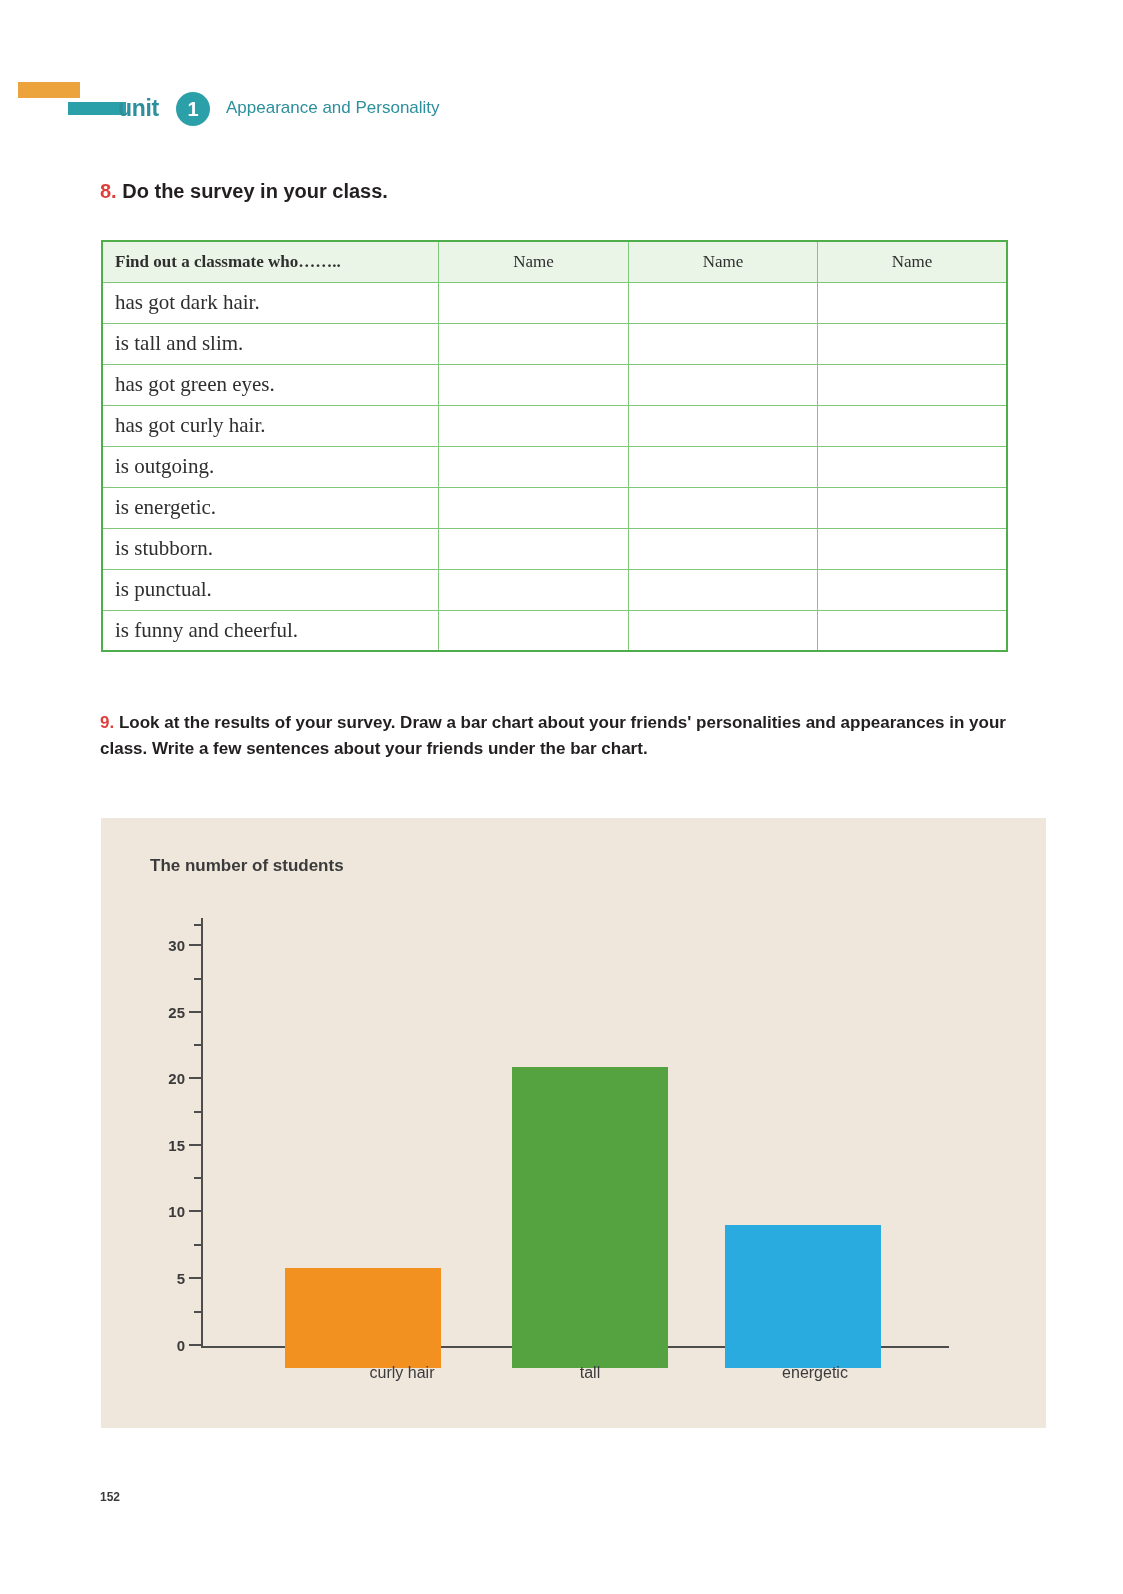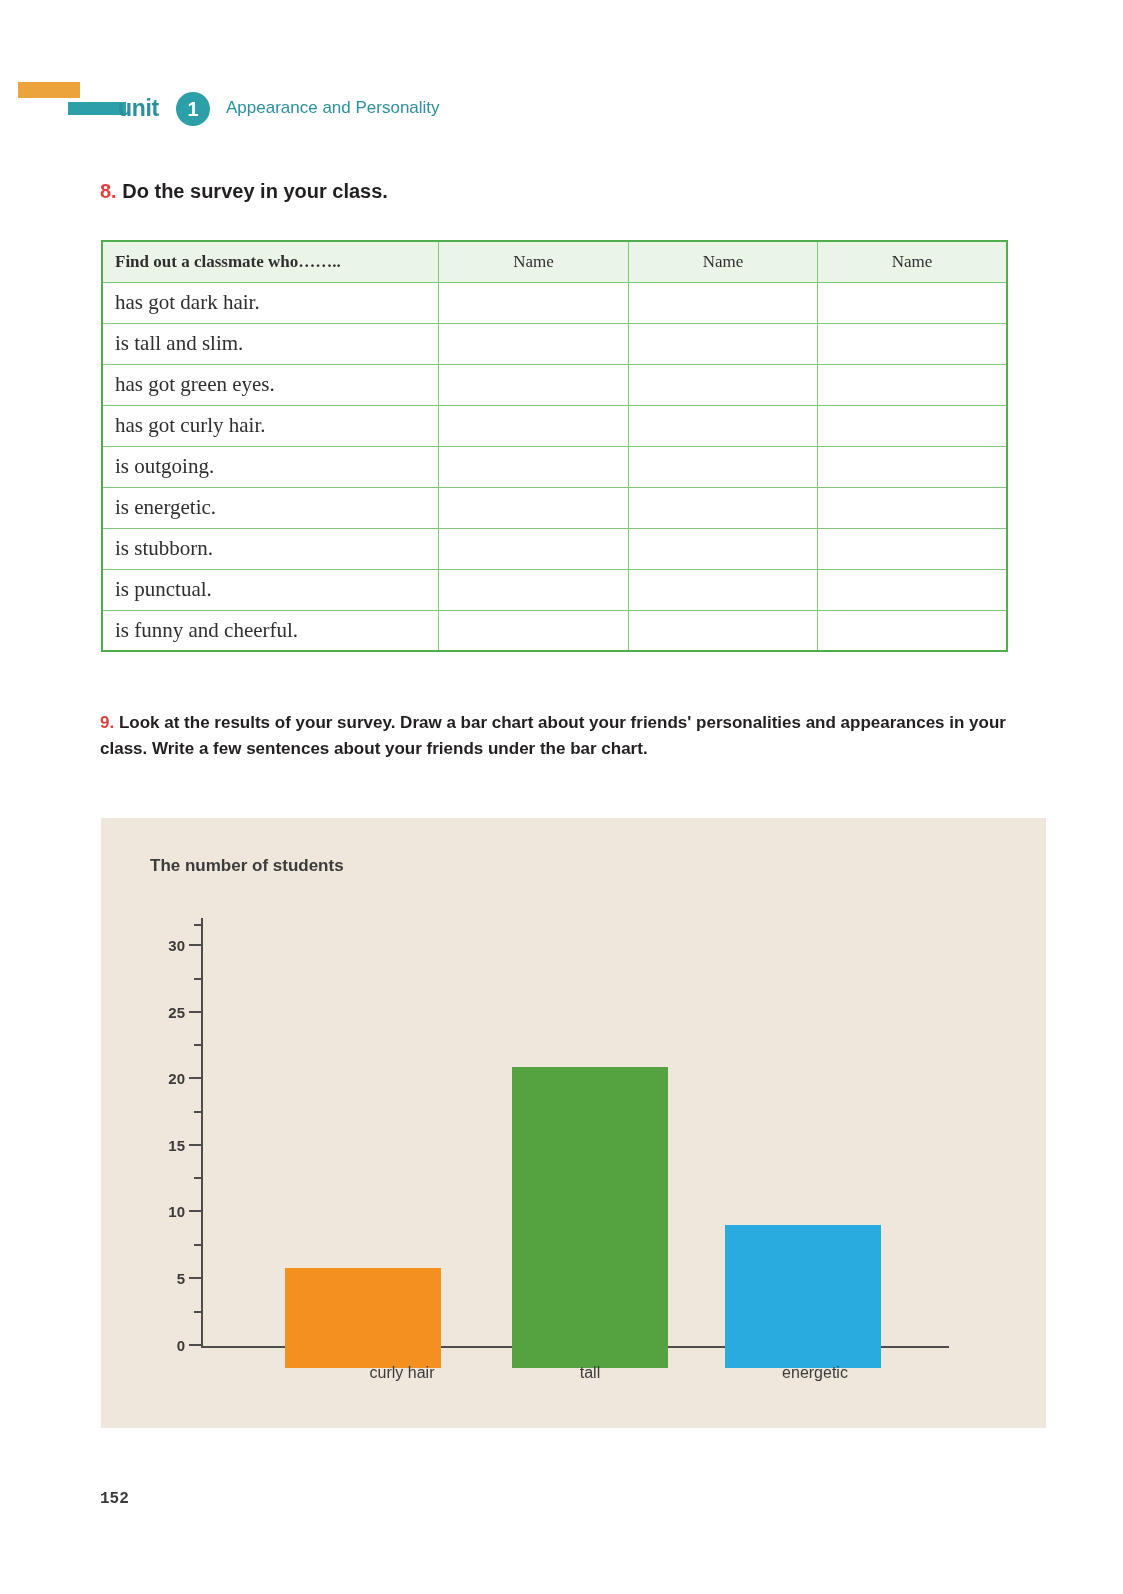--- a/index.html
+++ b/index.html
@@ -132,21 +132,21 @@
   .xlabels { position:absolute; left:0; top:446px; width:748px; height:30px; }
   .xlabels span {
     position:absolute;
     font-size:16px; color:#3b3b3b;
     transform:translateX(-50%);
   }
 
   
   .page-num {
     position:absolute; left:100px; top:1490px;
-    font-size:16px; font-weight:bold; color:#3b3b3b;font-family:Liberation Mono, monospace;
+    font-size:12px; font-weight:bold; color:#3b3b3b;
   }
 </style>
 </head>
 <body>
 
 <div class="header">
   <div class="hdr-orange"></div>
   <div class="hdr-teal"></div>
   <div class="hdr-unit">unit</div>
   <div class="hdr-circle">1</div>

